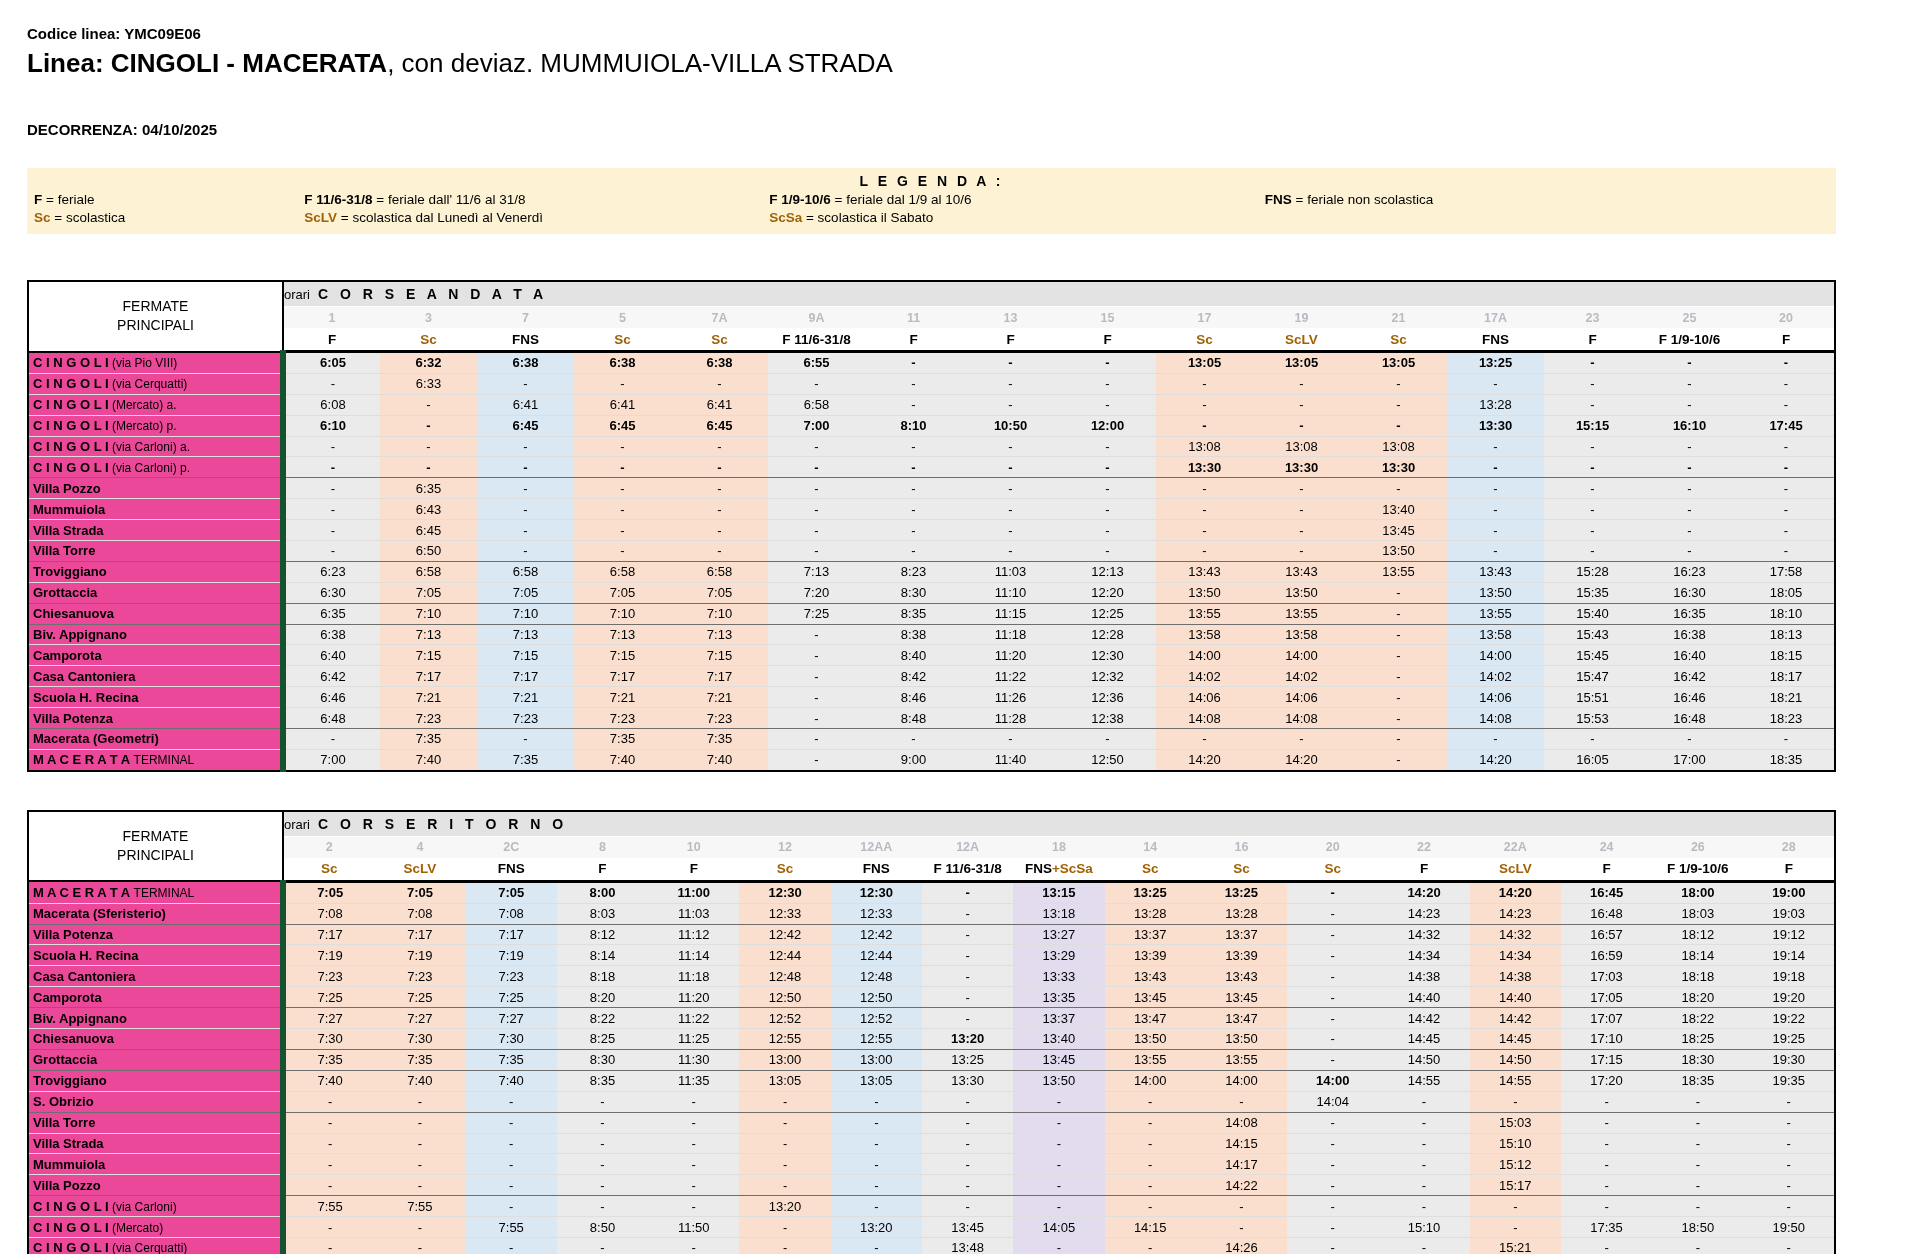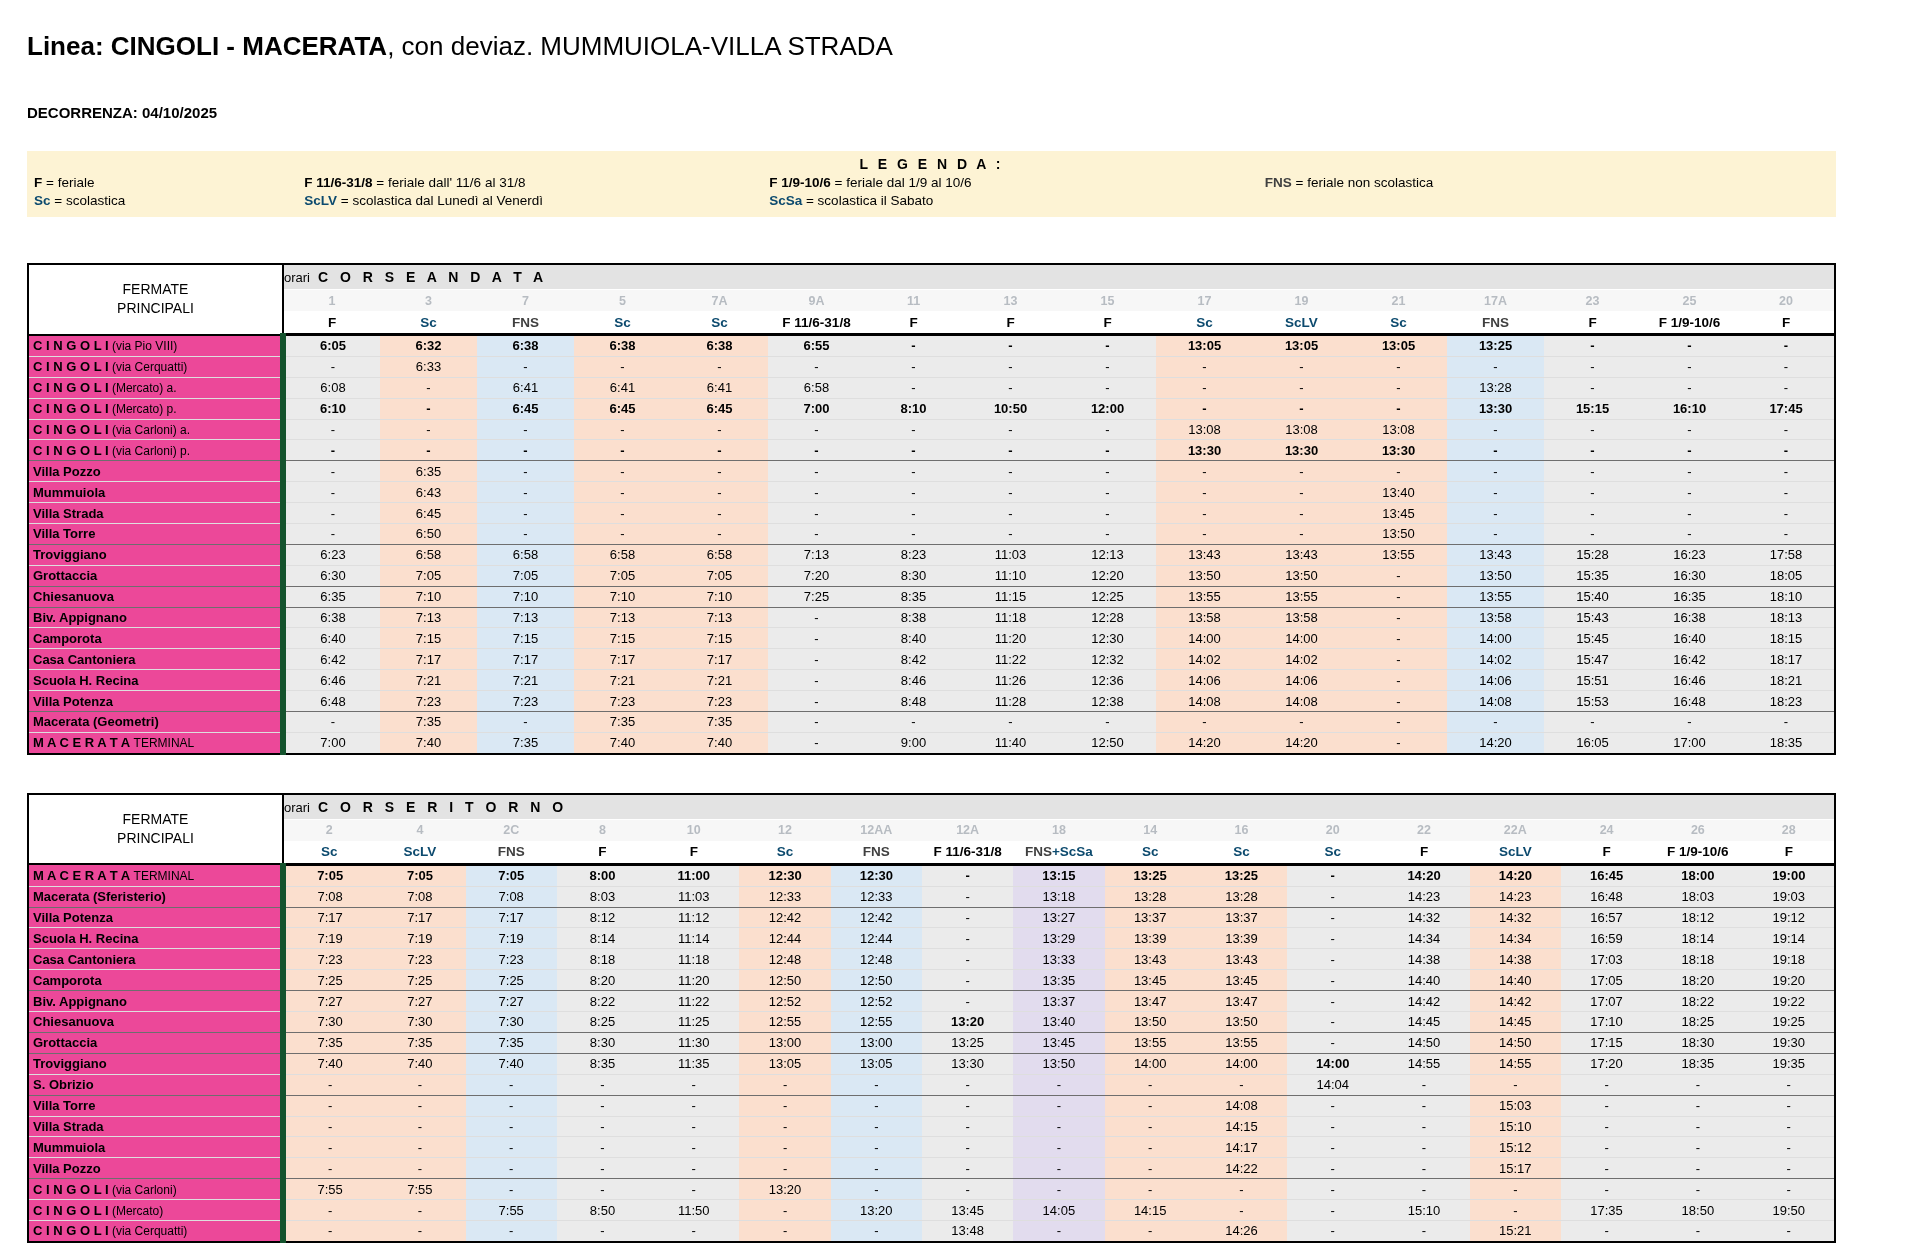--- a/index.html
+++ b/index.html
@@ -8,22 +8,22 @@
 
   .code{font-size:15px;font-weight:700;}
   .line-title{font-size:26px;margin-top:6px;}
   .line-title .b{font-weight:700;}
   .decorrenza{font-size:15px;font-weight:700;margin-top:42px;}
 
   .legend{background:#fdf3d4;margin-top:30px;padding:5px 0 9px 0;}
   .legend-title{text-align:center;font-weight:700;font-size:14px;letter-spacing:3px;}
   .legend-grid{display:grid;grid-template-columns:15% 25.8% 27.5% 31.7%;padding:3px 0 0 7px;row-gap:3px;font-size:13.5px;}
   .legend-item .k{font-weight:700;}
-  .red{color:#0c4a6e;}
-  .blue{color:#404040;}
+  .red{color:#a16207;}
+  .blue{color:#000000;}
 
   table.tt{border-collapse:collapse;table-layout:fixed;width:100%;border:2px solid #000;}
   #table-andata{margin-top:46px;}
   #table-ritorno{margin-top:38px;}
   .tt th,.tt td{padding:0;overflow:hidden;white-space:nowrap;}
   .tt .stops-h{border-right:2px solid #000;border-bottom:2px solid #000;background:#fff;font-size:14px;font-weight:400;text-align:center;line-height:1.35;vertical-align:middle;}
   .title-cell{background:#e3e3e3;font-size:13px;font-weight:400;height:24px;text-align:left;border-bottom:1px solid #fff;}
   .title-cell .big{font-weight:700;letter-spacing:4px;font-size:14px;margin-left:8px;}
   .num-row th{height:21px;background:#f7f7f7;color:#b7bcc2;font-size:12.5px;font-weight:700;text-align:center;}
   .type-row th{height:22px;background:#fff;font-size:13.5px;font-weight:700;text-align:center;border-bottom:3px solid #000;}
@@ -36,20 +36,21 @@
   td.c-p{background:#fbdfce;}
   td.c-b{background:#dae8f4;}
   td.c-l{background:#e2dcee;}
   tr.boldrow td{font-weight:700;}
   td.bcell{font-weight:700;}
 </style>
 </head>
 <body>
 
 <div class="content">
+  <div class="code">Codice linea: YMC09E06</div>
   <div class="line-title"><span class="b">Linea: </span><span class="b">CINGOLI - MACERATA</span><span>, con deviaz. MUMMUIOLA-VILLA STRADA</span></div>
   <div class="decorrenza">DECORRENZA: 04/10/2025</div>
 
   <div class="legend">
     <div class="legend-title">L E G E N D A :</div>
     <div class="legend-grid" id="legend-grid">
         <div class="legend-item"><span class="k ">F</span><span> = feriale</span></div>
         <div class="legend-item"><span class="k ">F 11/6-31/8</span><span> = feriale dall' 11/6 al 31/8</span></div>
         <div class="legend-item"><span class="k ">F 1/9-10/6</span><span> = feriale dal 1/9 al 10/6</span></div>
         <div class="legend-item"><span class="k blue">FNS</span><span> = feriale non scolastica</span></div>

